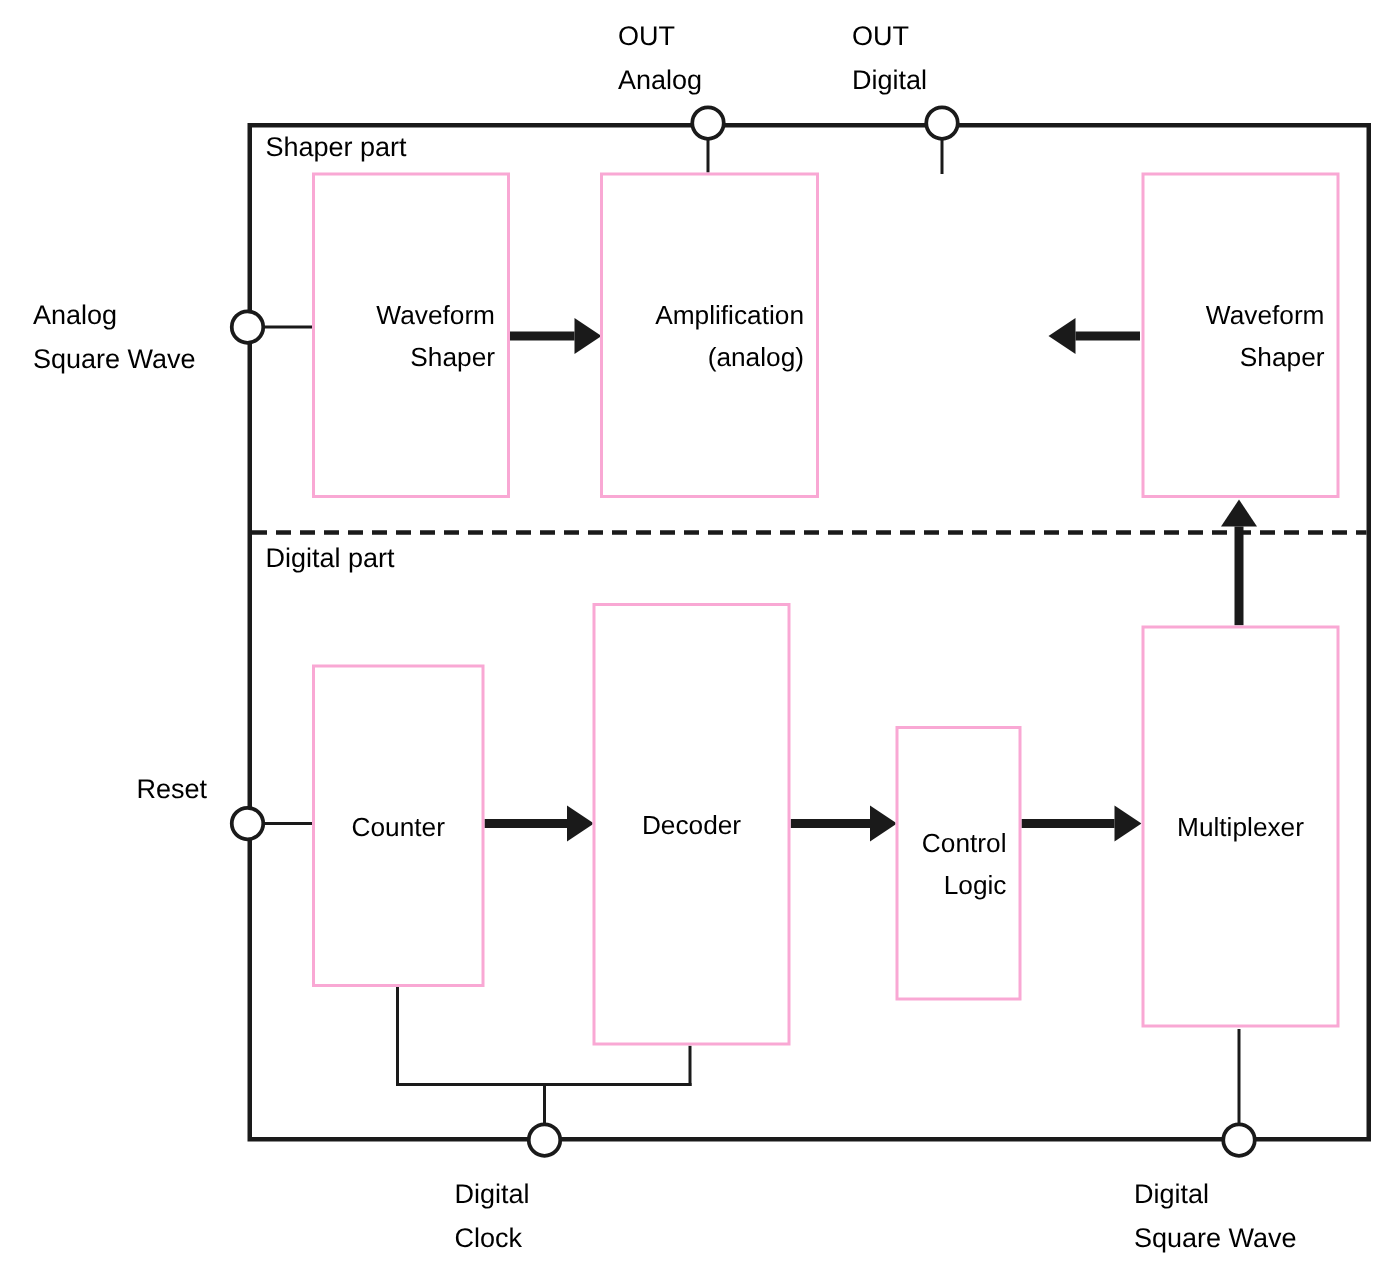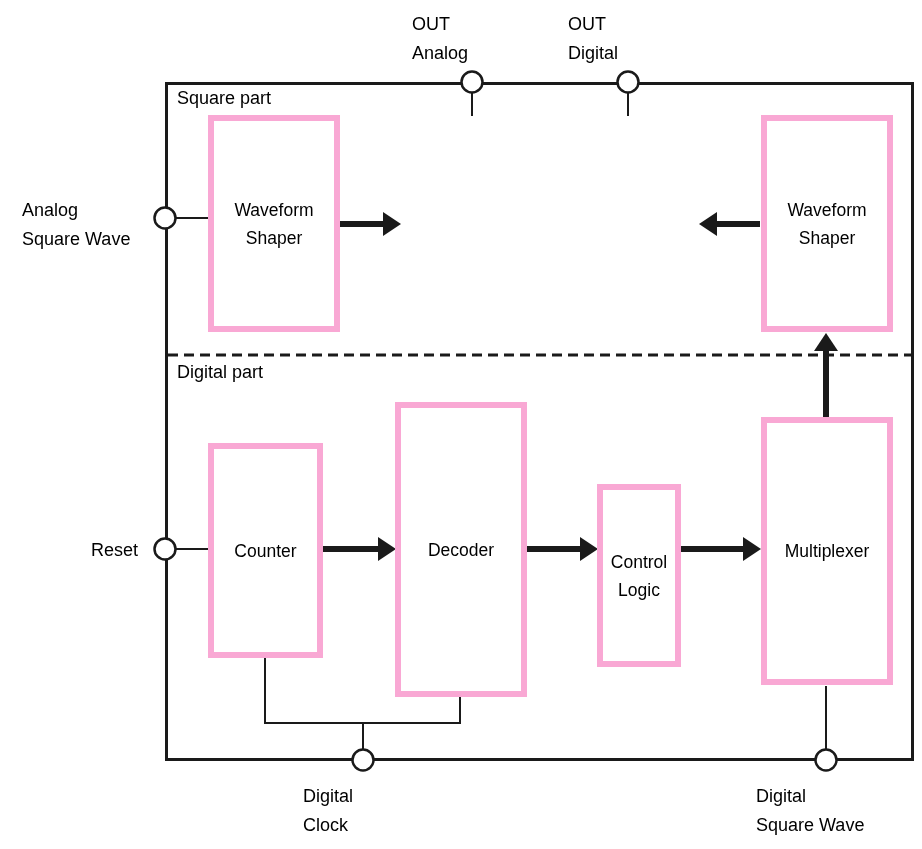--- a/index.html
+++ b/index.html
@@ -2,26 +2,26 @@
 <html><head>
 <meta charset="utf-8">
 <style>
   html,body{margin:0;padding:0;background:#ffffff;}
   body{font-family:"Liberation Sans","DejaVu Sans",sans-serif;color:#000;}
   .stage{position:relative;width:922px;height:849px;background:#fff;overflow:hidden;}
   svg.wires{position:absolute;left:0;top:0;}
   .block{
     position:absolute;
     box-sizing:border-box;
-    border:6px solid #f9a8d4;
+    border:2px solid #f9a8d4;
     background:#fff;
     display:flex;
     align-items:center;
     justify-content:center;
-    text-align:center;
+    text-align:right;
     font-size:17.5px;
     line-height:28px;
     padding:0 8px;
   }
   .lbl{position:absolute;font-size:18px;line-height:29px;white-space:nowrap;}
   .lbl.center{}
   .lbl.right{text-align:right;}
   .section-lbl{position:absolute;font-size:18px;}
 </style>
 </head>
@@ -71,25 +71,28 @@
     <g fill="#ffffff" stroke="#1a1a1a" stroke-width="2.5">
       <circle cx="472" cy="82" r="10.5"></circle>
       <circle cx="628" cy="82" r="10.5"></circle>
       <circle cx="165" cy="218" r="10.5"></circle>
       <circle cx="165" cy="549" r="10.5"></circle>
       <circle cx="363" cy="760" r="10.5"></circle>
       <circle cx="826" cy="760" r="10.5"></circle>
     </g>
   </svg>
 
-  <div class="section-lbl" style="left:177px;top:88px;">Square part</div>
+  <div class="section-lbl" style="left:177px;top:88px;">Shaper part</div>
   <div class="section-lbl" style="left:177px;top:362px;">Digital part</div>
 
   <div class="block" style="left:208px;top:115px;width:132px;height:217px;">
     <span>Waveform Shaper</span>
+  </div>
+  <div class="block" style="left:400px;top:115px;width:146px;height:217px;">
+    <span>Amplification (analog)</span>
   </div>
   <div class="block" style="left:761px;top:115px;width:132px;height:217px;">
     <span>Waveform Shaper</span>
   </div>
 
   <div class="block" style="left:208px;top:443px;width:115px;height:215px;">
     <span>Counter</span>
   </div>
   <div class="block" style="left:395px;top:402px;width:132px;height:295px;">
     <span>Decoder</span>
@@ -106,21 +109,21 @@
     <div>Analog</div>
   </div>
   <div class="lbl center" style="left:568px;top:10px;width:120px;">
     <div>OUT</div>
     <div>Digital</div>
   </div>
   <div class="lbl center" style="left:22px;top:196px;width:120px;">
     <div>Analog</div>
     <div>Square Wave</div>
   </div>
-  <div class="lbl right" style="left:50px;top:536px;width:88px;">Reset</div>
+  <div class="lbl right" style="left:50px;top:512px;width:88px;">Reset</div>
   <div class="lbl center" style="left:303px;top:782px;width:120px;">
     <div>Digital</div>
     <div>Clock</div>
   </div>
   <div class="lbl center" style="left:756px;top:782px;width:140px;">
     <div>Digital</div>
     <div>Square Wave</div>
   </div>
 
 </div>

